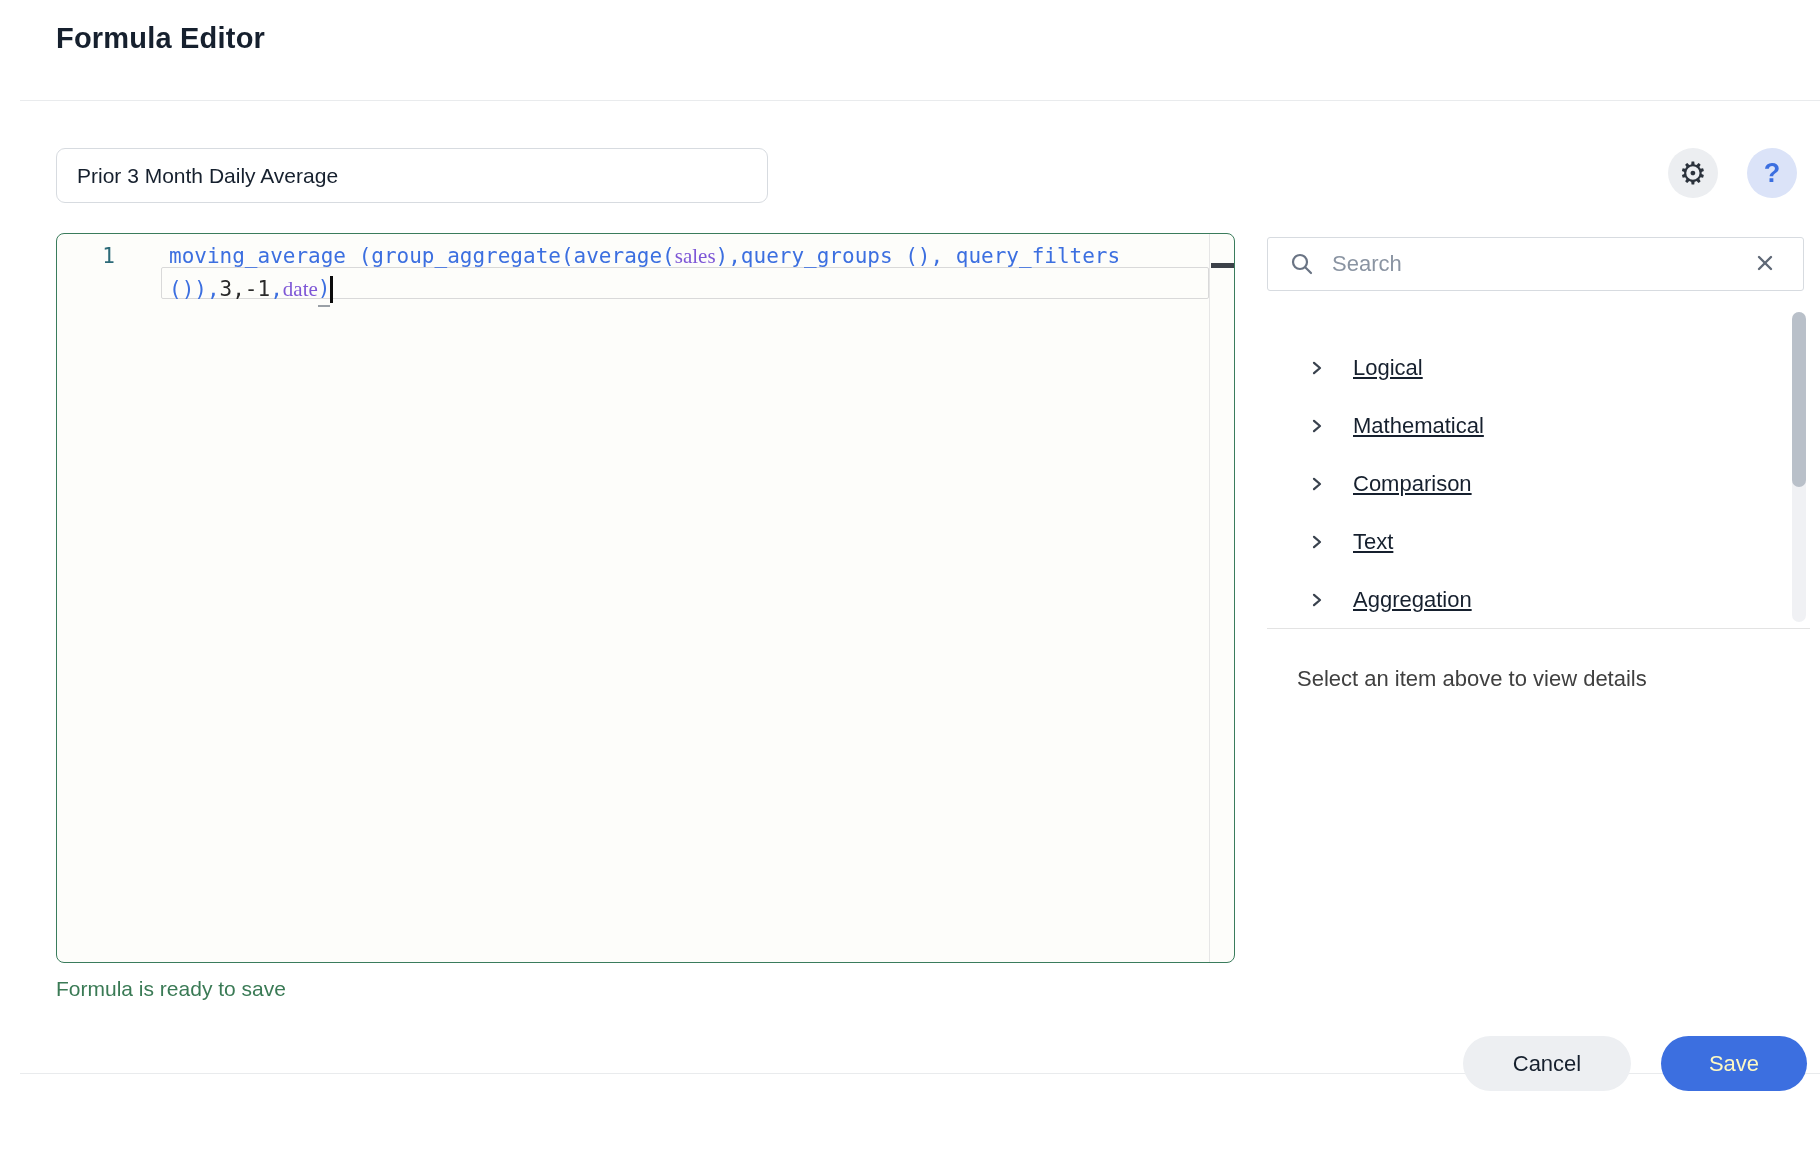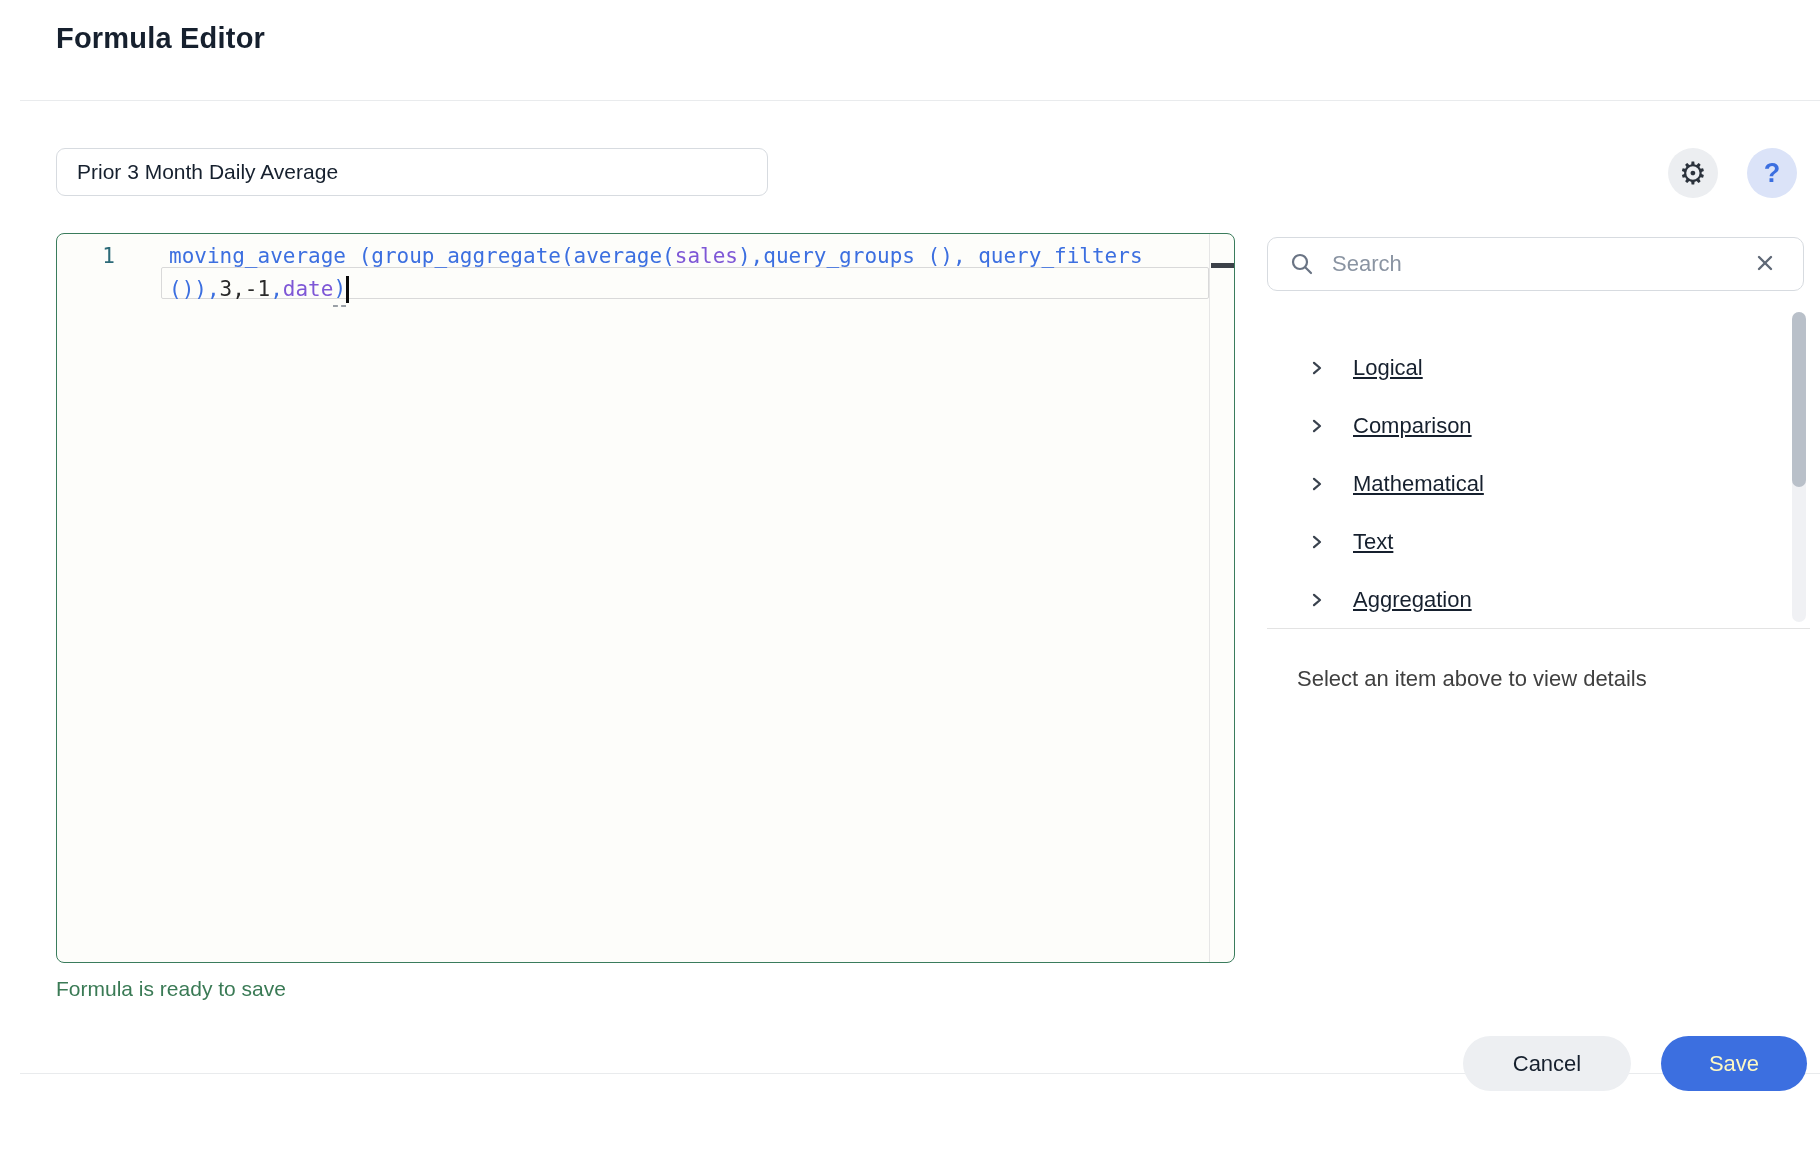--- a/index.html
+++ b/index.html
@@ -12,44 +12,44 @@
     --ink:#16202e;
     --muted:#6a7484;
   }
   *{margin:0;padding:0;box-sizing:border-box;}
   html,body{width:1820px;height:1172px;background:#fff;font-family:"Liberation Sans",sans-serif;color:var(--ink);}
   .stage{position:relative;width:1820px;height:1172px;overflow:hidden;background:#fff;margin-left:20px;}
 
   .page-title{position:absolute;left:36px;top:22px;font-size:29px;font-weight:700;letter-spacing:.2px;}
   .hdr-divider{position:absolute;left:0;top:100px;width:1820px;height:1px;background:#e9ebed;}
 
-  .name-input{position:absolute;left:36px;top:148px;width:712px;height:48px;border:1px solid #d7dbe0;border-radius:9px;font-size:21px;color:var(--ink);padding:0 20px;outline:none;background:#fff;font-family:"Liberation Sans",sans-serif;}
+  .name-input{position:absolute;left:36px;top:148px;width:712px;height:55px;border:1px solid #d7dbe0;border-radius:9px;font-size:21px;color:var(--ink);padding:0 20px;outline:none;background:#fff;font-family:"Liberation Sans",sans-serif;}
 
   .icon-btn{position:absolute;top:148px;width:50px;height:50px;border-radius:50%;border:none;display:flex;align-items:center;justify-content:center;cursor:pointer;}
   .gear-btn{left:1648px;background:#eceef1;font-size:31px;color:#2b323c;line-height:1;}
   .help-btn{left:1727px;background:#dbe3f8;color:var(--blue);font-size:27px;font-weight:700;font-family:"Liberation Sans",sans-serif;}
 
   .editor{position:absolute;left:36px;top:233px;width:1179px;height:730px;border:1px solid var(--green-border);border-radius:8px;background:#fdfdfa;overflow:hidden;}
   .editor .track-line{position:absolute;left:1152px;top:0;bottom:0;width:1px;background:#e6e6e6;}
   .editor .scroll-marker{position:absolute;left:1154px;top:29px;width:23px;height:5px;background:#3c4148;}
   .editor .active-line-box{position:absolute;left:104px;top:33px;width:1048px;height:32px;border:1px solid #d9d9d9;border-radius:2px;}
   .code{position:absolute;left:0;top:0;right:0;font-family:"DejaVu Sans Mono","Liberation Mono",monospace;font-size:21px;line-height:33px;white-space:pre;}
   .code-row{position:absolute;left:112px;height:33px;display:flex;align-items:center;}
   .row1{top:6px;}
   .row2{top:39px;}
   .gutter-num{position:absolute;left:20px;top:6px;width:38px;height:33px;line-height:33px;text-align:right;color:var(--teal);font-family:"DejaVu Sans Mono","Liberation Mono",monospace;font-size:21px;}
   .tok-function{color:var(--blue);}
-  .tok-field{color:var(--purple);}
+  .tok-field{color:var(--purple);font-family:Liberation Serif, serif;}
   .tok-number{color:var(--num);text-align:center;}
   .tok-underline{border-bottom:2px dashed #9aa0a6;}
   .cursor{display:inline-block;width:2.5px;height:27px;background:#0b0b0b;vertical-align:-5px;}
 
   .status-text{position:absolute;left:36px;top:977px;font-size:21px;color:var(--green-status);}
 
-  .panel-search{position:absolute;left:1247px;top:237px;width:537px;height:54px;border:1px solid #d7dbe0;border-radius:10px;background:#fff;display:flex;align-items:center;}
+  .panel-search{position:absolute;left:1247px;top:237px;width:537px;height:54px;border:1px solid #d7dbe0;border-radius:3px;background:#fff;display:flex;align-items:center;}
   .panel-search .mag{margin-left:22px;flex:0 0 auto;display:flex;}
   .panel-search input{flex:1;border:none;outline:none;font-size:22px;color:var(--ink);margin-left:18px;font-family:"Liberation Sans",sans-serif;background:transparent;}
   .panel-search input::placeholder{color:#8a94a2;}
   .panel-search .clear{border:none;background:transparent;margin-right:24px;cursor:pointer;display:flex;padding:4px;}
 
   .cat-list{position:absolute;left:1247px;top:339px;width:520px;}
   .cat-row{height:58px;display:flex;align-items:center;cursor:pointer;}
   .cat-row .chev{width:16px;height:16px;margin-left:42px;display:flex;flex:0 0 auto;}
   .cat-row .cat-label{margin-left:28px;font-size:22px;font-weight:500;color:var(--ink);text-decoration:underline;}
 
@@ -118,29 +118,29 @@
           </svg>
         </span>
       <span class="cat-label">Logical</span>
     </div>
     <div class="cat-row">
       <span class="chev">
           <svg width="16" height="16" viewBox="0 0 16 16">
             <path d="M5 2.8 L11 8 L5 13.2" fill="none" stroke="#39424e" stroke-width="2.2" stroke-linecap="round" stroke-linejoin="round"></path>
           </svg>
         </span>
-      <span class="cat-label">Comparison</span>
+      <span class="cat-label">Mathematical</span>
     </div>
     <div class="cat-row">
       <span class="chev">
           <svg width="16" height="16" viewBox="0 0 16 16">
             <path d="M5 2.8 L11 8 L5 13.2" fill="none" stroke="#39424e" stroke-width="2.2" stroke-linecap="round" stroke-linejoin="round"></path>
           </svg>
         </span>
-      <span class="cat-label">Mathematical</span>
+      <span class="cat-label">Comparison</span>
     </div>
     <div class="cat-row">
       <span class="chev">
           <svg width="16" height="16" viewBox="0 0 16 16">
             <path d="M5 2.8 L11 8 L5 13.2" fill="none" stroke="#39424e" stroke-width="2.2" stroke-linecap="round" stroke-linejoin="round"></path>
           </svg>
         </span>
       <span class="cat-label">Text</span>
     </div>
     <div class="cat-row">

